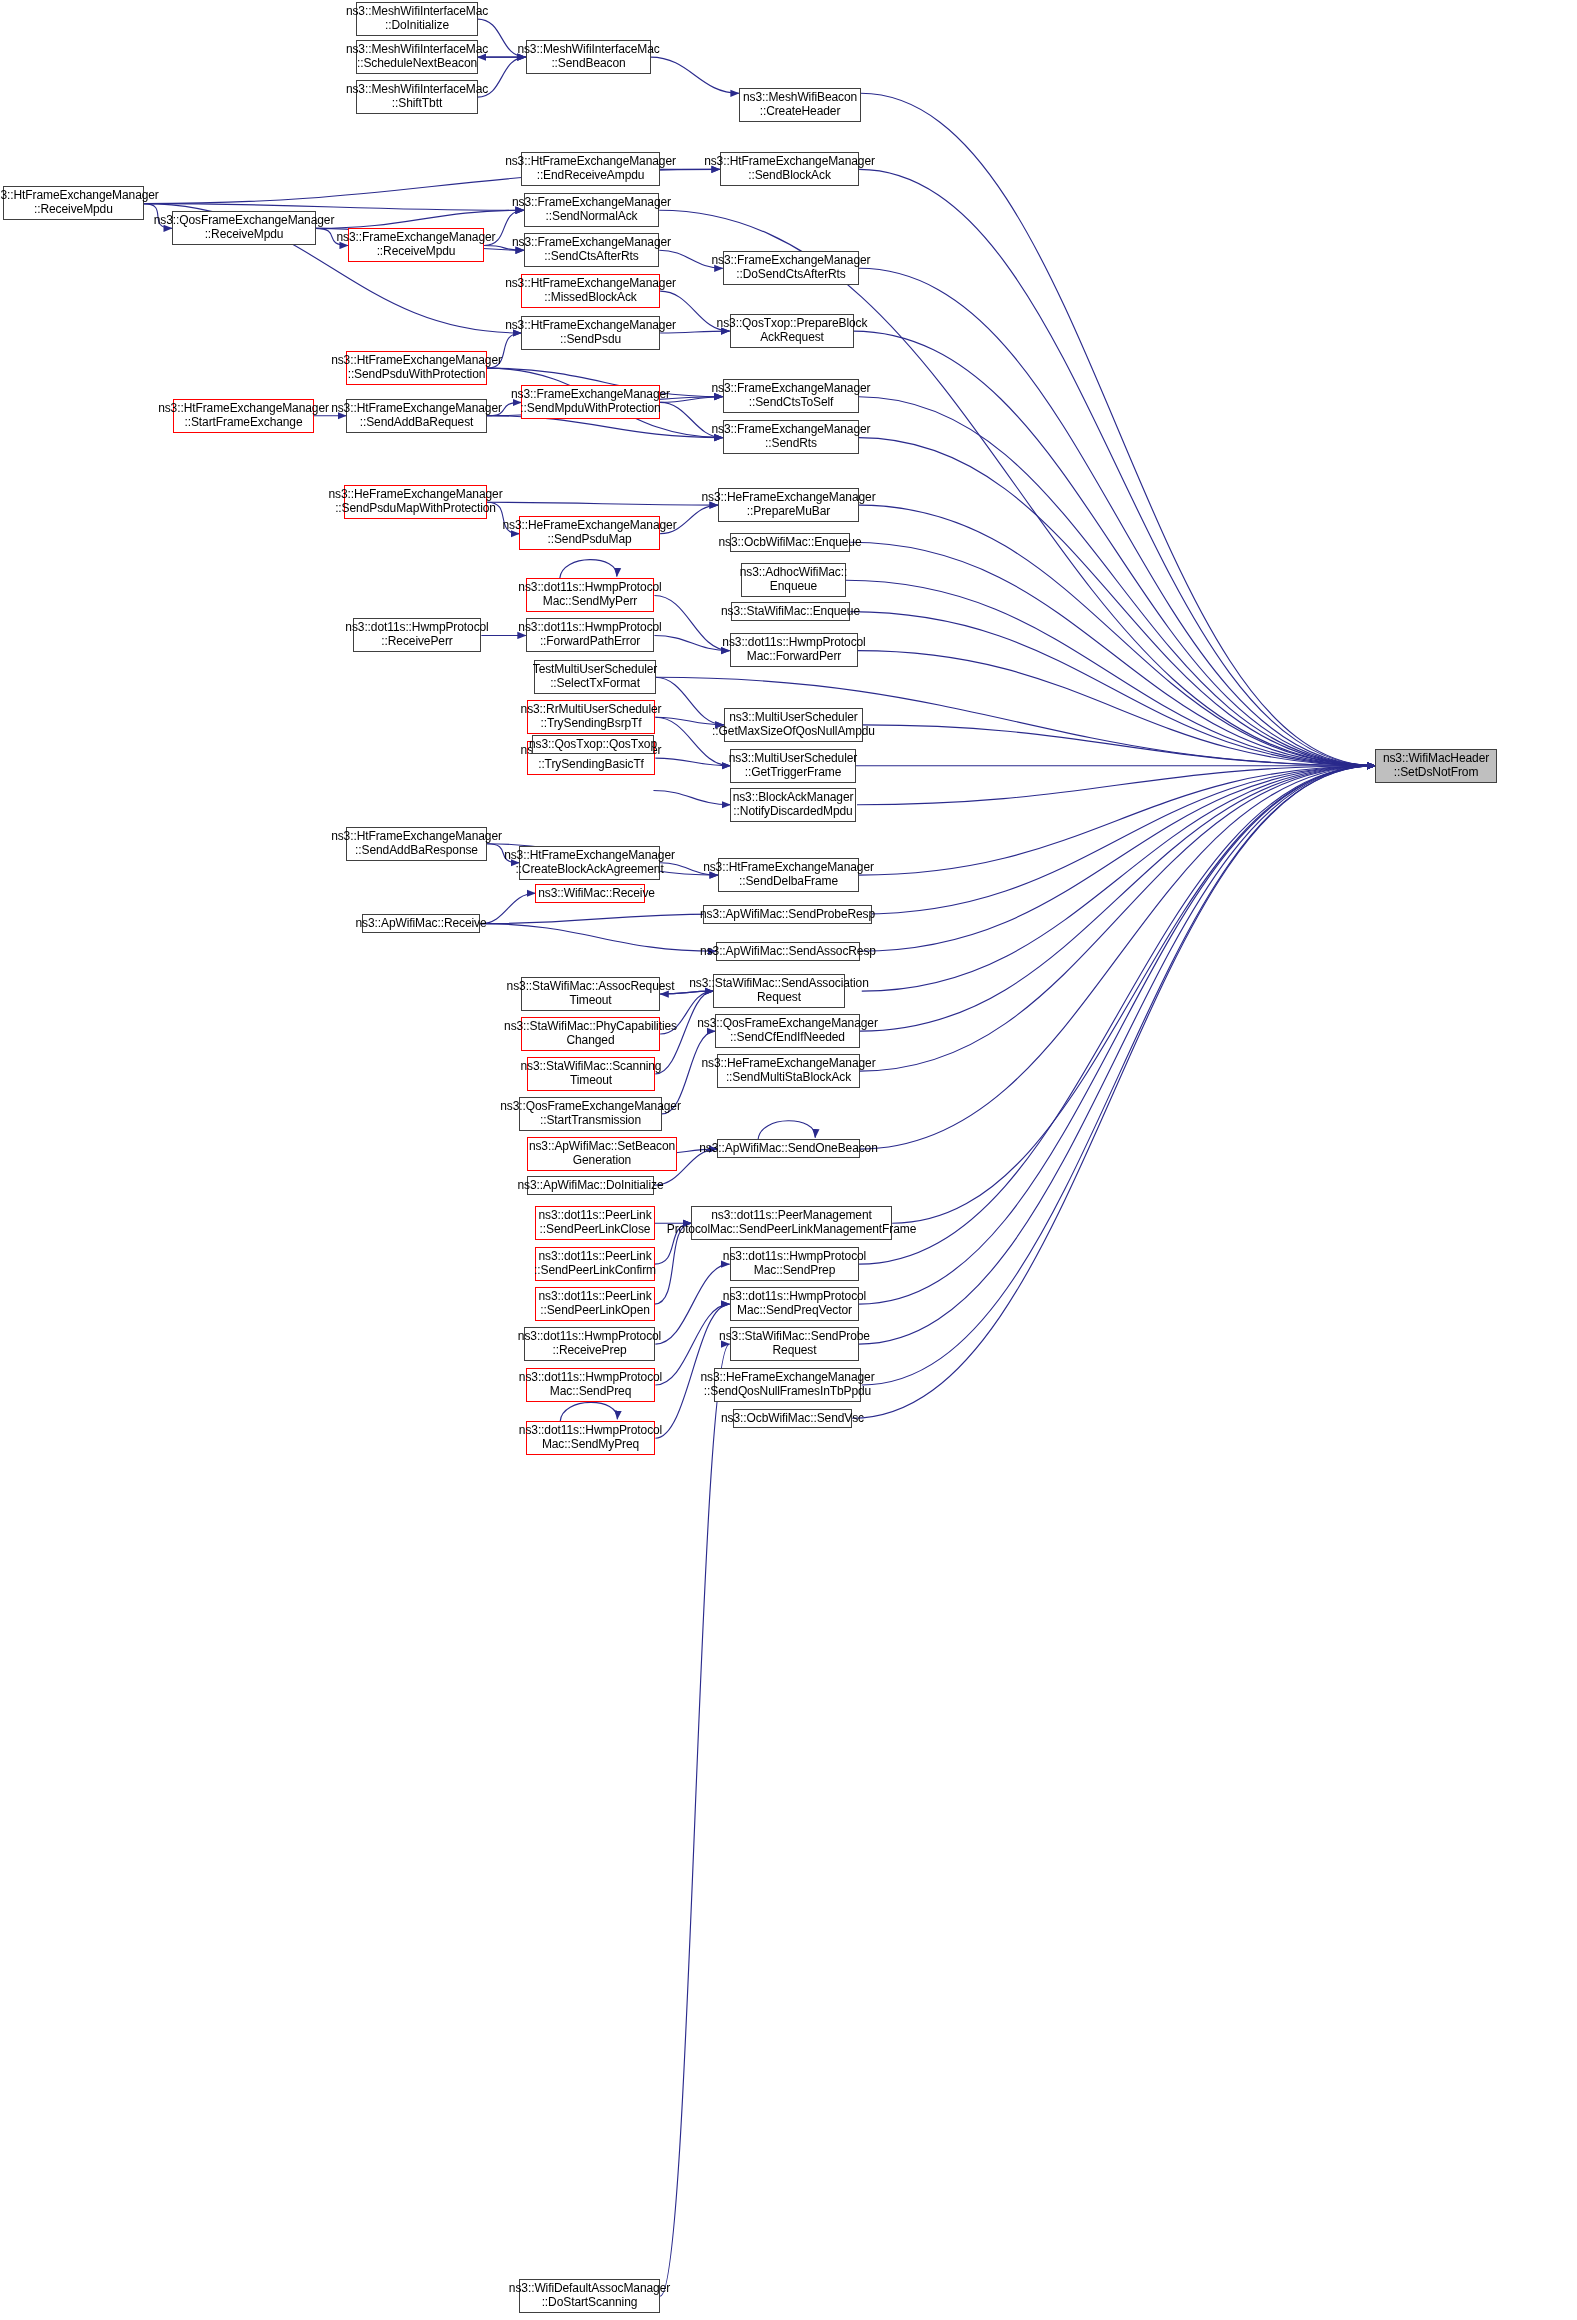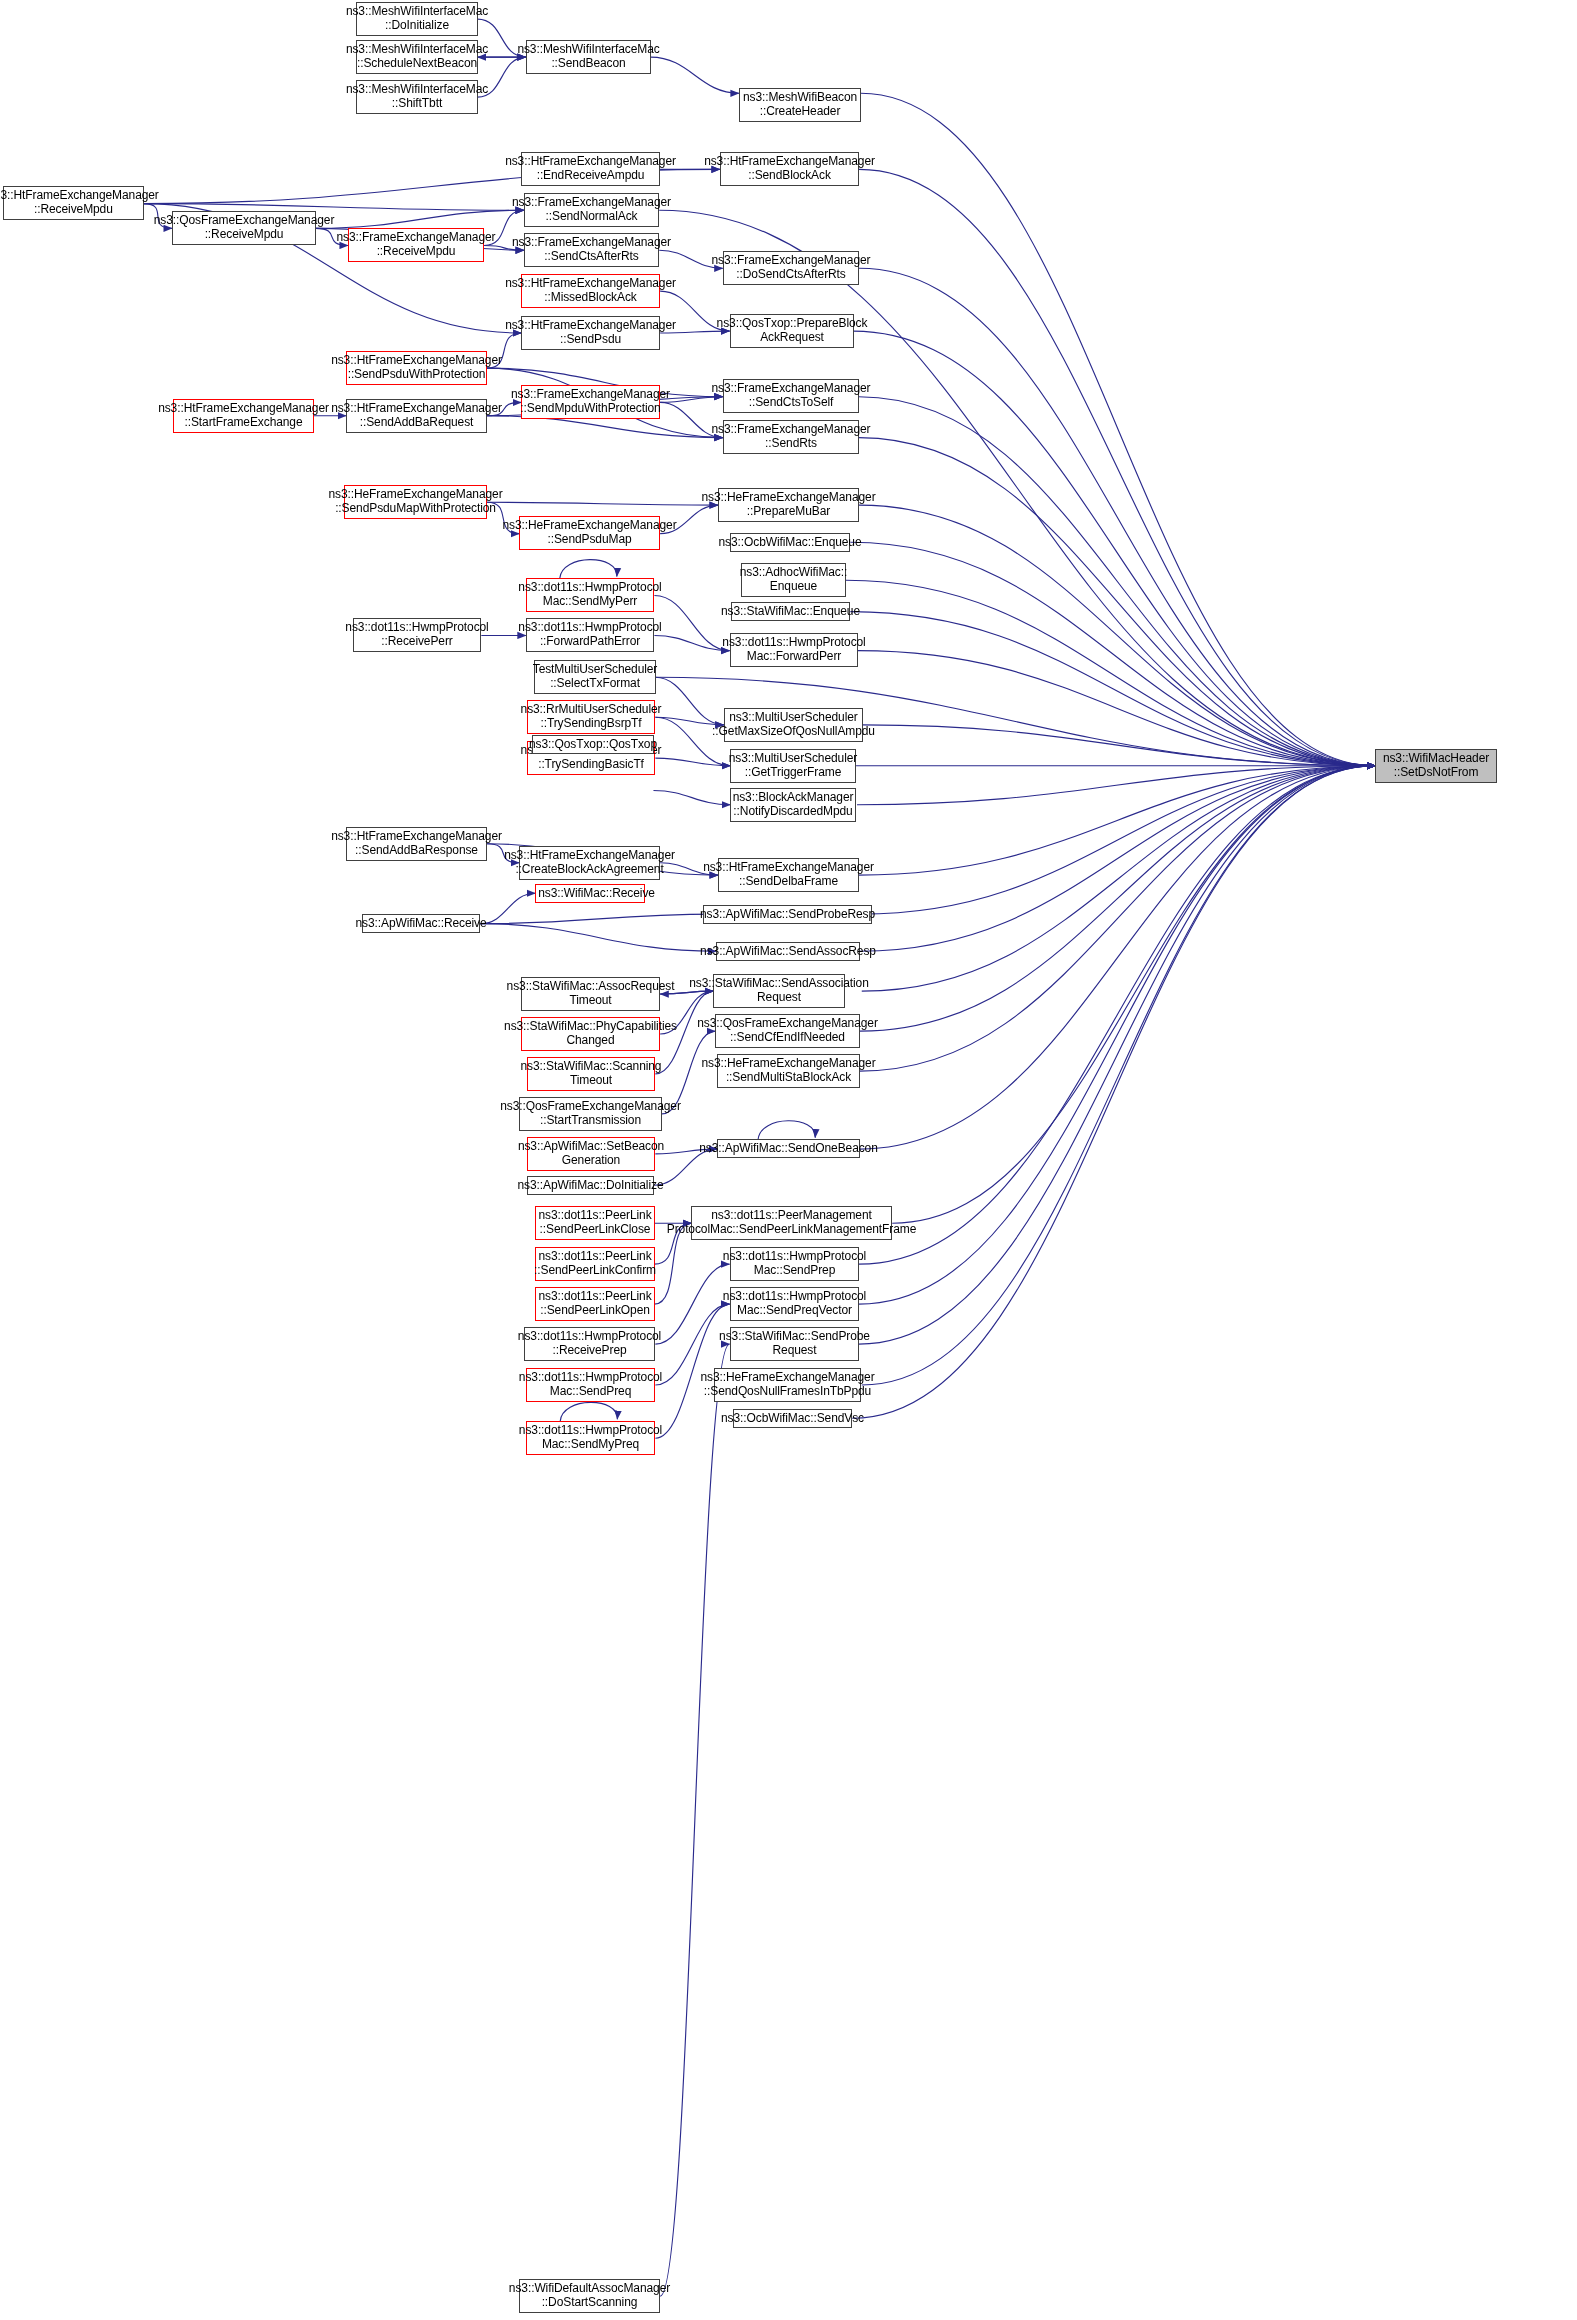--- a/index.html
+++ b/index.html
@@ -242,21 +242,21 @@
     <div class="node red" style="left: 521px; top: 1017px; width: 139px; height: 34px;">ns3::StaWifiMac::PhyCapabilities
 Changed</div>
     <div class="node" style="left: 715px; top: 1014px; width: 145px; height: 34px;">ns3::QosFrameExchangeManager
 ::SendCfEndIfNeeded</div>
     <div class="node red" style="left: 527px; top: 1057px; width: 128px; height: 34px;">ns3::StaWifiMac::Scanning
 Timeout</div>
     <div class="node" style="left: 717px; top: 1054px; width: 143px; height: 34px;">ns3::HeFrameExchangeManager
 ::SendMultiStaBlockAck</div>
     <div class="node" style="left: 519px; top: 1097px; width: 143px; height: 34px;">ns3::QosFrameExchangeManager
 ::StartTransmission</div>
-    <div class="node red" style="left: 527px; top: 1137px; width: 128px; height: 34px;">ns3::ApWifiMac::SetBeacon
+    <div class="node red" style="left: 527px; top: 1137px; width: 150px; height: 34px;">ns3::ApWifiMac::SetBeacon
 Generation</div>
     <div class="node" style="left: 717px; top: 1139px; width: 143px; height: 19px;">ns3::ApWifiMac::SendOneBeacon</div>
     <div class="node" style="left: 527px; top: 1176px; width: 127px; height: 19px;">ns3::ApWifiMac::DoInitialize</div>
     <div class="node red" style="left: 535px; top: 1206px; width: 120px; height: 34px;">ns3::dot11s::PeerLink
 ::SendPeerLinkClose</div>
     <div class="node" style="left: 691px; top: 1206px; width: 201px; height: 34px;">ns3::dot11s::PeerManagement
 ProtocolMac::SendPeerLinkManagementFrame</div>
     <div class="node red" style="left: 535px; top: 1247px; width: 120px; height: 34px;">ns3::dot11s::PeerLink
 ::SendPeerLinkConfirm</div>
     <div class="node" style="left: 730px; top: 1247px; width: 129px; height: 34px;">ns3::dot11s::HwmpProtocol

